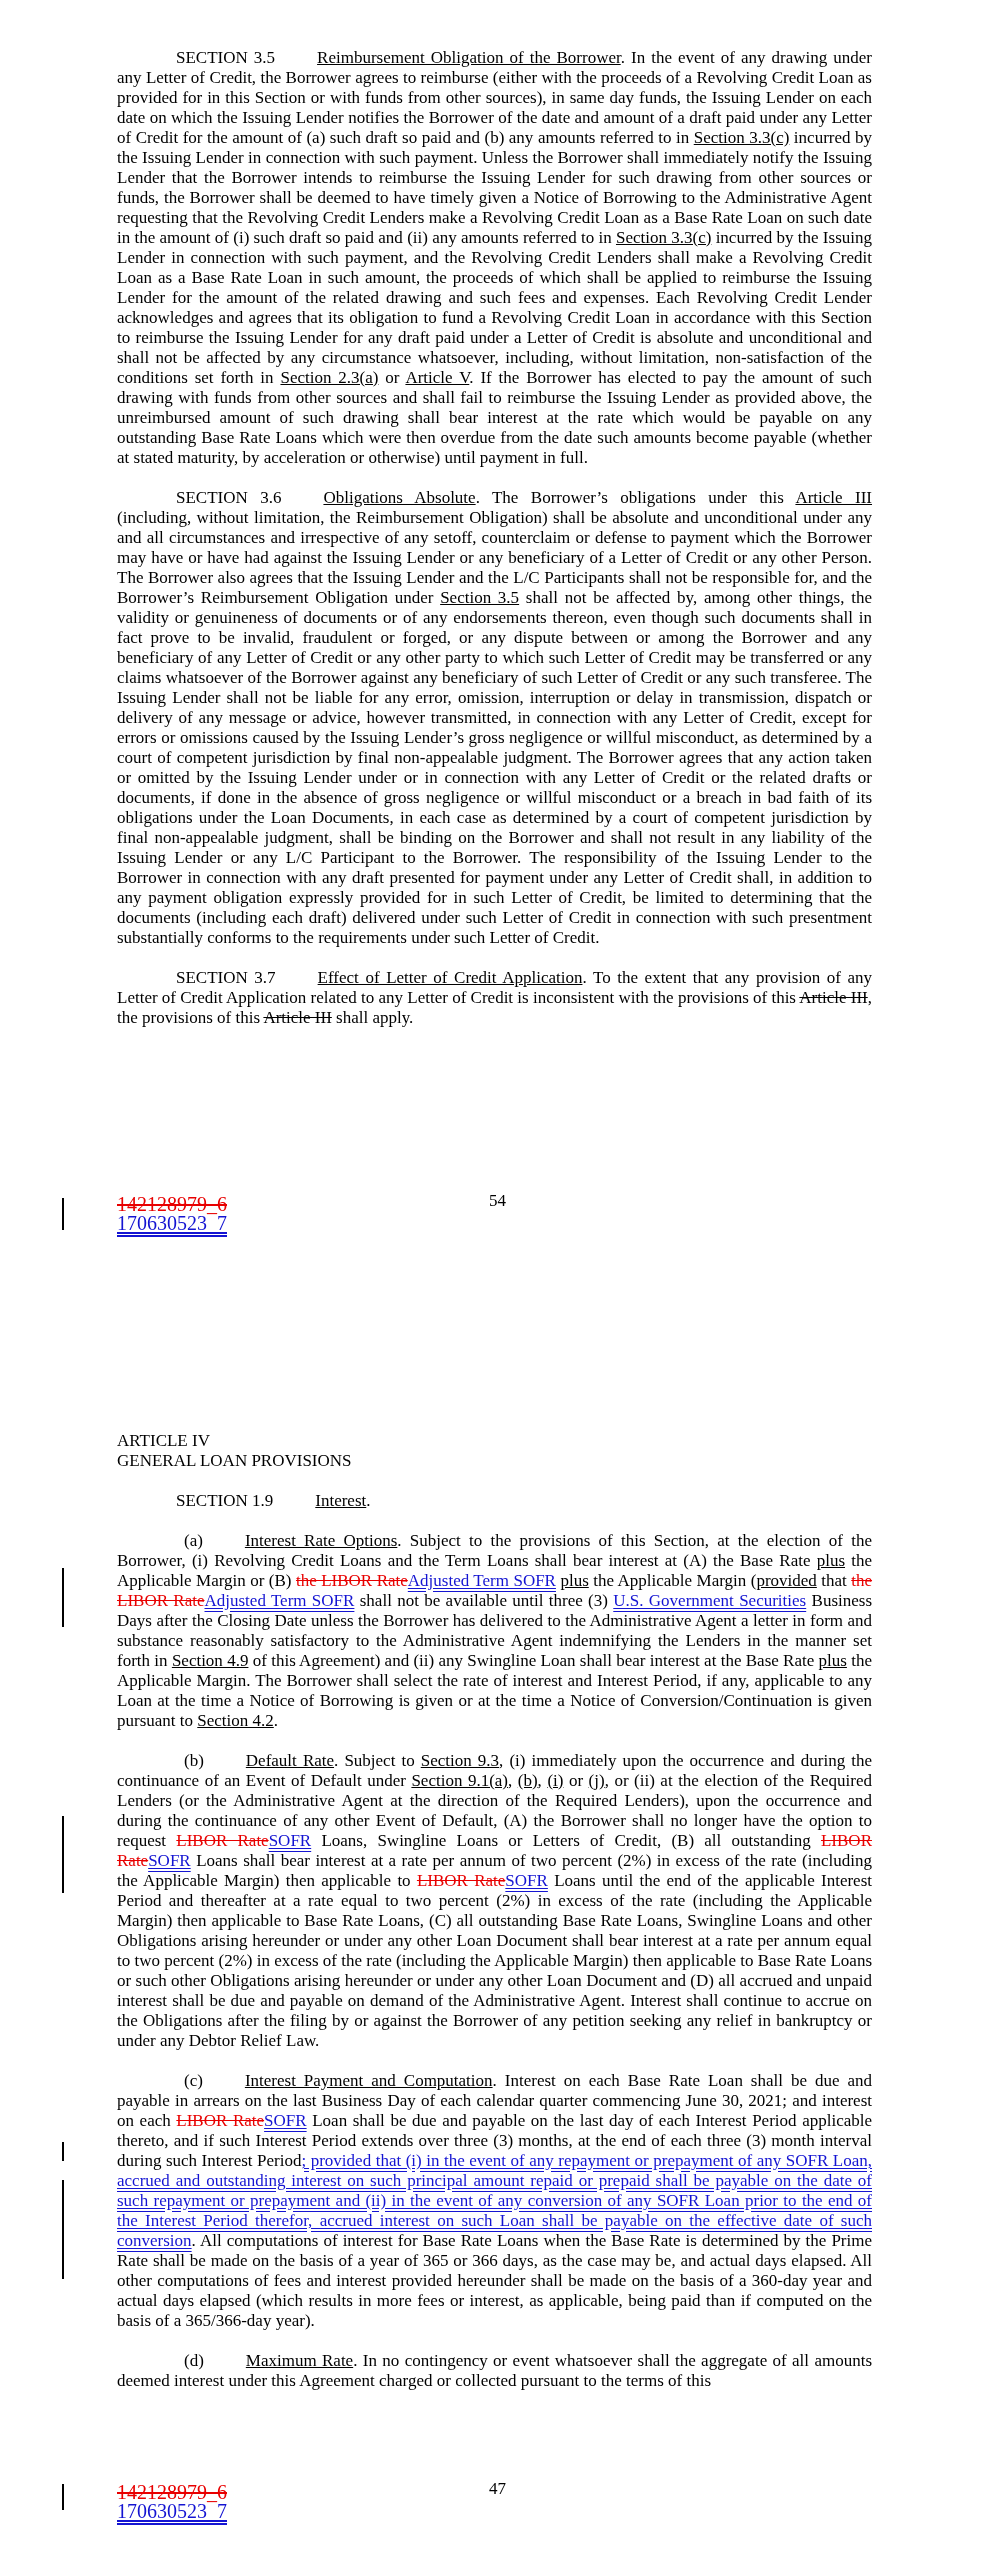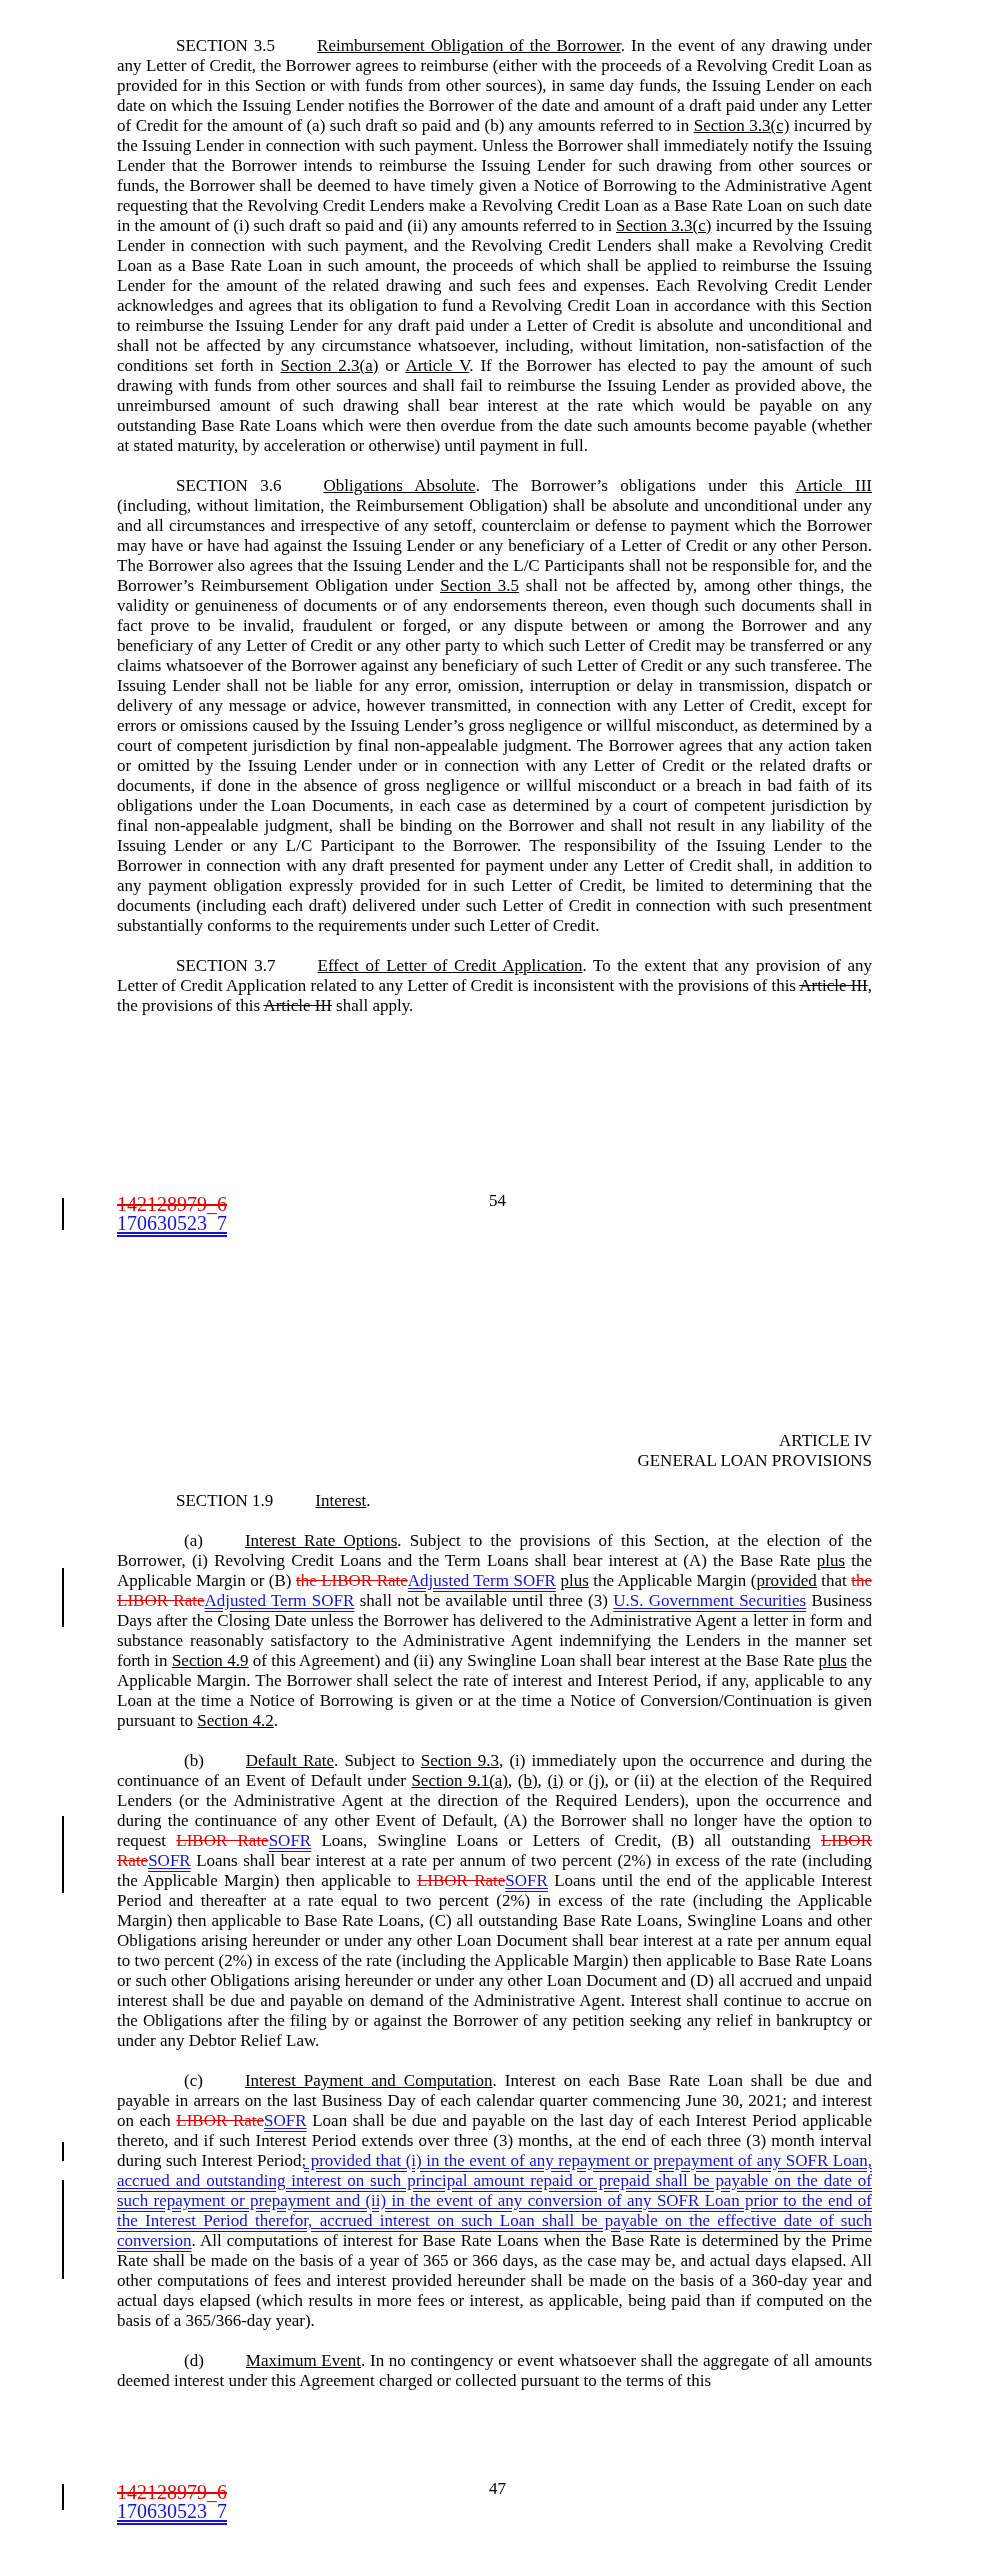--- a/index.html
+++ b/index.html
@@ -16,27 +16,27 @@
     background: #fff;
   }
   .page-1 { top: 0; }
   .page-2 { top: 1288px; }
   .content {
     position: absolute;
     left: 117px; right: 123px; top: 0;
     font-size: 17px; line-height: 20px;
     text-align: justify;
   }
-  .page-1 .content { padding-top: 36px; }
+  .page-1 .content { padding-top: 48px; }
   .page-2 .content { padding-top: 143px; }
   .para { margin: 20px 0 0 0; }
   .para:first-child { margin-top: 0; }
   .ind-section { text-indent: 59px; }
   .ind-sub { text-indent: 67px; }
-  .center-heading { text-align: right; margin: 20px 0 0 0; text-indent: 0; }
+  .center-heading { text-align: left; margin: 20px 0 0 0; text-indent: 0; }
   .center-heading:first-child { margin-top: 0; }
   .tab { display: inline-block; width: 42px; }
   .run-u { text-decoration: underline; }
   .run-x { text-decoration: line-through; }
   .run-d { color: var(--del-color, #e80000); text-decoration: line-through; }
   .run-i {
     color: var(--ins-color, #1414d2);
     text-decoration: underline double;
     text-underline-offset: 1.9px;
   }
@@ -75,21 +75,21 @@
 <div class="page page-2">
   <div class="content">
       <div class="center-heading">
         <div>ARTICLE IV</div>
         <div>GENERAL LOAN PROVISIONS</div>
       </div>
       <p class="para ind-section"><span>SECTION 1.9</span><span class="tab"></span><span class="run-u">Interest</span><span>.</span></p>
       <p class="para ind-sub"><span>(a)</span><span class="tab"></span><span class="run-u">Interest Rate Options</span><span>.  Subject to the provisions of this Section, at the election of the Borrower, (i) Revolving Credit Loans and the Term Loans shall bear interest at (A) the Base Rate </span><span class="run-u">plus</span><span> the Applicable Margin or (B) </span><span class="run-d">the LIBOR Rate</span><span class="run-i">Adjusted Term SOFR</span><span> </span><span class="run-u">plus</span><span> the Applicable Margin (</span><span class="run-u">provided</span><span> that </span><span class="run-d">the LIBOR Rate</span><span class="run-i">Adjusted Term SOFR</span><span> shall not be available until three (3) </span><span class="run-i">U.S. Government Securities</span><span> Business Days after the Closing Date unless the Borrower has delivered to the Administrative Agent a letter in form and substance reasonably satisfactory to the Administrative Agent indemnifying the Lenders in the manner set forth in </span><span class="run-u">Section 4.9</span><span> of this Agreement) and (ii) any Swingline Loan shall bear interest at the Base Rate </span><span class="run-u">plus</span><span> the Applicable Margin.  The Borrower shall select the rate of interest and Interest Period, if any, applicable to any Loan at the time a Notice of Borrowing is given or at the time a Notice of Conversion/Continuation is given pursuant to </span><span class="run-u">Section 4.2</span><span>.</span></p>
       <p class="para ind-sub"><span>(b)</span><span class="tab"></span><span class="run-u">Default Rate</span><span>.  Subject to </span><span class="run-u">Section 9.3</span><span>, (i) immediately upon the occurrence and during the continuance of an Event of Default under </span><span class="run-u">Section 9.1(a)</span><span>, </span><span class="run-u">(b)</span><span>, </span><span class="run-u">(i)</span><span> or </span><span class="run-u">(j)</span><span>, or (ii) at the election of the Required Lenders (or the Administrative Agent at the direction of the Required Lenders), upon the occurrence and during the continuance of any other Event of Default, (A) the Borrower shall no longer have the option to request </span><span class="run-d">LIBOR Rate</span><span class="run-i">SOFR</span><span> Loans, Swingline Loans or Letters of Credit, (B) all outstanding </span><span class="run-d">LIBOR Rate</span><span class="run-i">SOFR</span><span> Loans shall bear interest at a rate per annum of two percent (2%) in excess of the rate (including the Applicable Margin) then applicable to </span><span class="run-d">LIBOR Rate</span><span class="run-i">SOFR</span><span> Loans until the end of the applicable Interest Period and thereafter at a rate equal to two percent (2%) in excess of the rate (including the Applicable Margin) then applicable to Base Rate Loans, (C) all outstanding Base Rate Loans, Swingline Loans and other Obligations arising hereunder or under any other Loan Document shall bear interest at a rate per annum equal to two percent (2%) in excess of the rate (including the Applicable Margin) then applicable to Base Rate Loans or such other Obligations arising hereunder or under any other Loan Document and (D) all accrued and unpaid interest shall be due and payable on demand of the Administrative Agent.  Interest shall continue to accrue on the Obligations after the filing by or against the Borrower of any petition seeking any relief in bankruptcy or under any Debtor Relief Law.</span></p>
       <p class="para ind-sub"><span>(c)</span><span class="tab"></span><span class="run-u">Interest Payment and Computation</span><span>.  Interest on each Base Rate Loan shall be due and payable in arrears on the last Business Day of each calendar quarter commencing June 30, 2021; and interest on each </span><span class="run-d">LIBOR Rate</span><span class="run-i">SOFR</span><span> Loan shall be due and payable on the last day of each Interest Period applicable thereto, and if such Interest Period extends over three (3) months, at the end of each three (3) month interval during such Interest Period</span><span class="run-i">; provided that (i) in the event of any repayment or prepayment of any SOFR Loan, accrued and outstanding interest on such principal amount repaid or prepaid shall be payable on the date of such repayment or prepayment and (ii) in the event of any conversion of any SOFR Loan prior to the end of the Interest Period therefor, accrued interest on such Loan shall be payable on the effective date of such conversion</span><span>.  All computations of interest for Base Rate Loans when the Base Rate is determined by the Prime Rate shall be made on the basis of a year of 365 or 366 days, as the case may be, and actual days elapsed.  All other computations of fees and interest provided hereunder shall be made on the basis of a 360-day year and actual days elapsed (which results in more fees or interest, as applicable, being paid than if computed on the basis of a 365/366-day year).</span></p>
-      <p class="para ind-sub"><span>(d)</span><span class="tab"></span><span class="run-u">Maximum Event</span><span>.  In no contingency or event whatsoever shall the aggregate of all amounts deemed interest under this Agreement charged or collected pursuant to the terms of this</span></p>
+      <p class="para ind-sub"><span>(d)</span><span class="tab"></span><span class="run-u">Maximum Rate</span><span>.  In no contingency or event whatsoever shall the aggregate of all amounts deemed interest under this Agreement charged or collected pursuant to the terms of this</span></p>
     </div>
   <div class="footer">
     <div class="page-num">47</div>
     <div class="footnotes">
       <div><span class="fn-d">142128979_6</span></div>
       <div><span class="fn-i">170630523_7</span></div>
     </div>
   </div>
 <div class="change-bar" style="top: 280px; height: 59px;"></div>
     <div class="change-bar" style="top: 528px; height: 77px;"></div>

